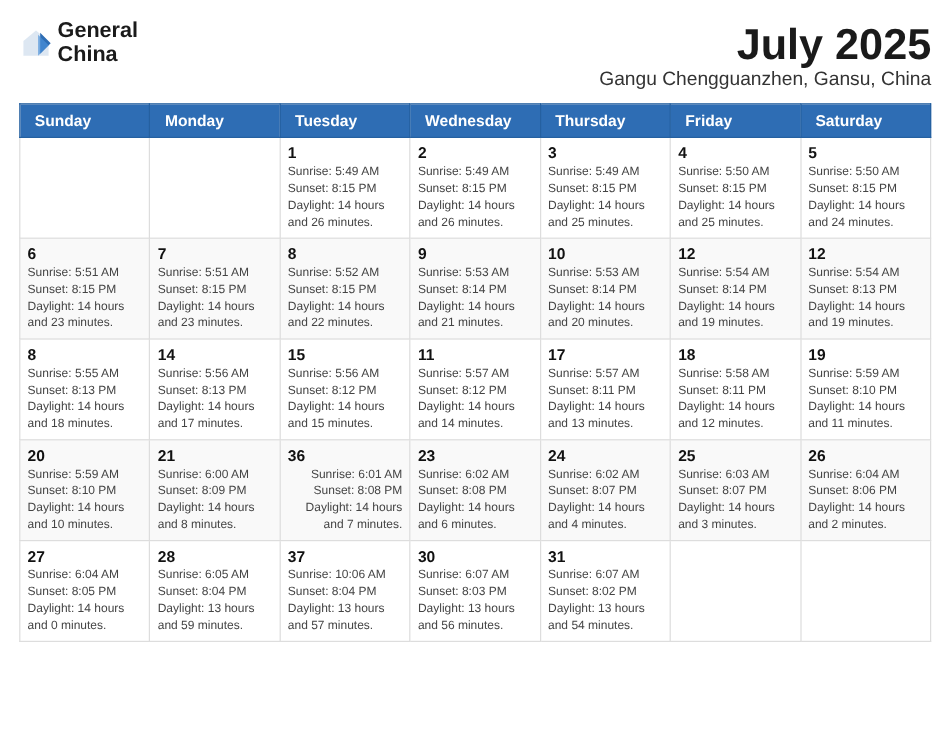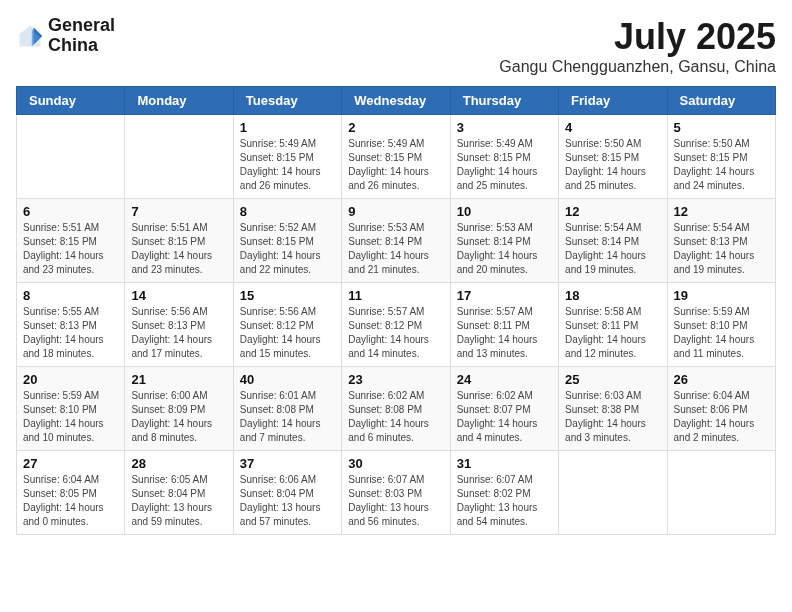--- a/index.html
+++ b/index.html
@@ -246,41 +246,41 @@
 Sunset: 8:10 PM
 Daylight: 14 hours and 10 minutes.</div>
         </td>
         <td>
           <div class="day-number">21</div>
           <div class="day-info" style="white-space: pre-line;">Sunrise: 6:00 AM
 Sunset: 8:09 PM
 Daylight: 14 hours and 8 minutes.</div>
         </td>
         <td>
-          <div class="day-number">40</div>
-          <div class="day-info" style="white-space: pre-line;">Sunrise: 6:01 AM
+          <div class="day-number">36</div>
+          <div class="day-info" style="white-space: pre-line; text-align: right;">Sunrise: 6:01 AM
 Sunset: 8:08 PM
 Daylight: 14 hours and 7 minutes.</div>
         </td>
         <td>
           <div class="day-number">23</div>
           <div class="day-info" style="white-space: pre-line;">Sunrise: 6:02 AM
 Sunset: 8:08 PM
 Daylight: 14 hours and 6 minutes.</div>
         </td>
         <td>
           <div class="day-number">24</div>
           <div class="day-info" style="white-space: pre-line;">Sunrise: 6:02 AM
 Sunset: 8:07 PM
 Daylight: 14 hours and 4 minutes.</div>
         </td>
         <td>
           <div class="day-number">25</div>
           <div class="day-info" style="white-space: pre-line;">Sunrise: 6:03 AM
-Sunset: 8:38 PM
+Sunset: 8:07 PM
 Daylight: 14 hours and 3 minutes.</div>
         </td>
         <td>
           <div class="day-number">26</div>
           <div class="day-info" style="white-space: pre-line;">Sunrise: 6:04 AM
 Sunset: 8:06 PM
 Daylight: 14 hours and 2 minutes.</div>
         </td>
       </tr>
       <tr>
@@ -291,21 +291,21 @@
 Daylight: 14 hours and 0 minutes.</div>
         </td>
         <td>
           <div class="day-number">28</div>
           <div class="day-info" style="white-space: pre-line;">Sunrise: 6:05 AM
 Sunset: 8:04 PM
 Daylight: 13 hours and 59 minutes.</div>
         </td>
         <td>
           <div class="day-number">37</div>
-          <div class="day-info" style="white-space: pre-line;">Sunrise: 6:06 AM
+          <div class="day-info" style="white-space: pre-line;">Sunrise: 10:06 AM
 Sunset: 8:04 PM
 Daylight: 13 hours and 57 minutes.</div>
         </td>
         <td>
           <div class="day-number">30</div>
           <div class="day-info" style="white-space: pre-line;">Sunrise: 6:07 AM
 Sunset: 8:03 PM
 Daylight: 13 hours and 56 minutes.</div>
         </td>
         <td>

